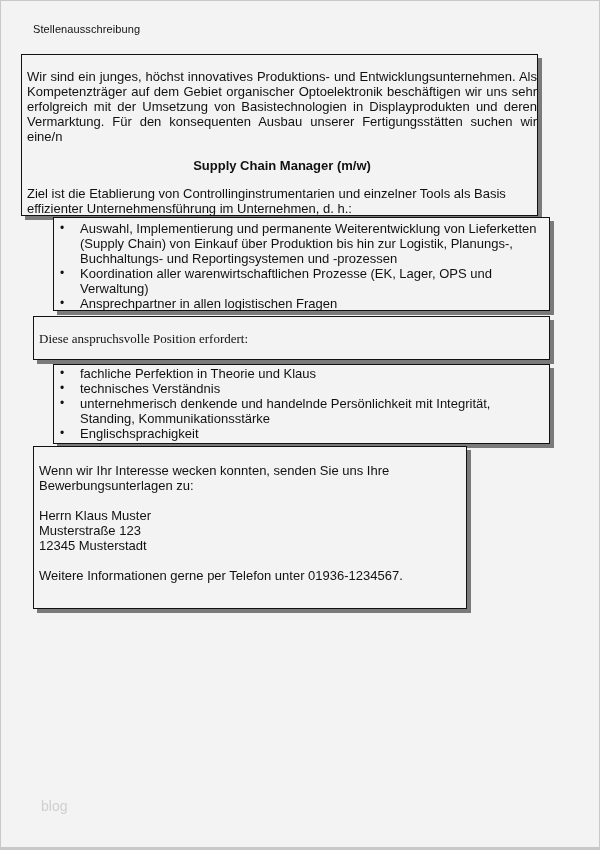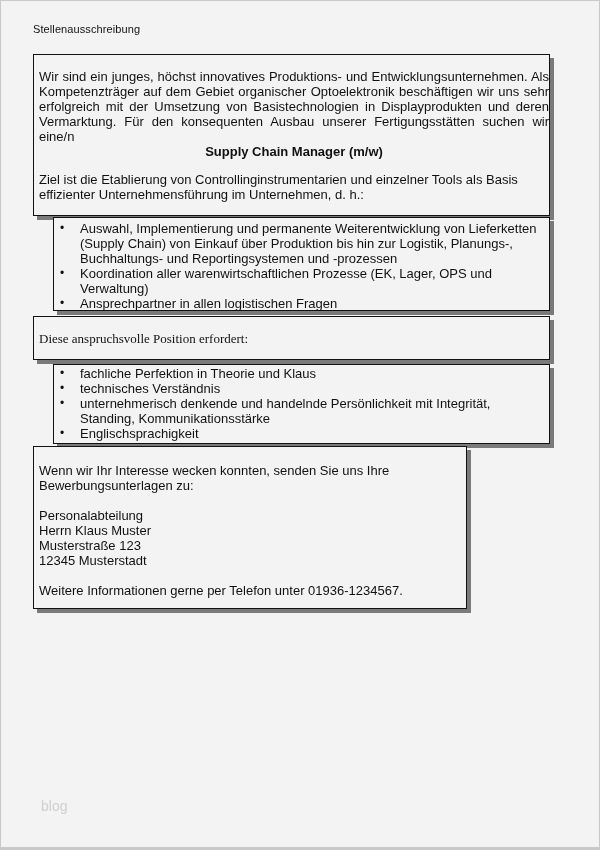--- a/index.html
+++ b/index.html
@@ -22,22 +22,22 @@
       position: absolute;
       background: #f3f3f3;
       border: 1px solid #111;
       box-shadow: 4px 4px 0 #7a7a7a;
       font-size: 13px;
       line-height: 15px;
       box-sizing: border-box;
     }
     .box p { margin: 0; }
     .justify { text-align: justify; text-align-last: left; }
-    #box-intro { left: 32px; top: 53px; width: 517px; height: 162px; padding: 14px 0 0 5px; }
-    #box-intro .center { text-align: center; font-weight: bold; margin-bottom: 13px; }
+    #box-intro { left: 20px; top: 53px; width: 517px; height: 162px; padding: 14px 0 0 5px; }
+    #box-intro .center { text-align: center; font-weight: bold; margin-top: 14px; margin-bottom: 13px; }
     #list-tasks { left: 52px; top: 216px; width: 497px; height: 94px; padding: 3px 5px 0 0; }
     #box-req { left: 32px; top: 315px; width: 517px; height: 44px; padding: 14px 5px 0 5px; font-family: Liberation Serif, serif; }
     #list-reqs { left: 52px; top: 363px; width: 497px; height: 80px; padding: 1px 5px 0 0; }
     #box-contact { left: 32px; top: 445px; width: 434px; height: 163px; padding: 16px 5px 0 5px; }
     ul { margin: 0; padding: 0; list-style: none; }
     li { position: relative; padding-left: 26px; }
     li .bullet { position: absolute; left: 6px; top: 0; font-size: 12px; }
     .gap { height: 15px; }
     .watermark {
       position: absolute; left: 40px; top: 797px;
@@ -74,21 +74,20 @@
     <li><span class="bullet">•</span><span>fachliche Perfektion in Theorie und Klaus</span></li>
     <li><span class="bullet">•</span><span>technisches Verständnis</span></li>
     <li><span class="bullet">•</span><span>unternehmerisch denkende und handelnde Persönlichkeit mit Integrität, Standing, Kommunikationsstärke</span></li>
     <li><span class="bullet">•</span><span>Englischsprachigkeit</span></li>
   </ul>
 </div>
 
 <div class="box" id="box-contact">
   <p>Wenn wir Ihr Interesse wecken konnten, senden Sie uns Ihre Bewerbungsunterlagen zu:</p>
   <div class="gap"></div>
-  <p>Personalabteilung</p>
   <p>Herrn Klaus Muster</p>
   <p>Musterstraße 123</p>
   <p>12345 Musterstadt</p>
   <div class="gap"></div>
   <p>Weitere Informationen gerne per Telefon unter 01936-1234567.</p>
 </div>
 
 <div class="watermark">blog</div>
 
 </body></html>

